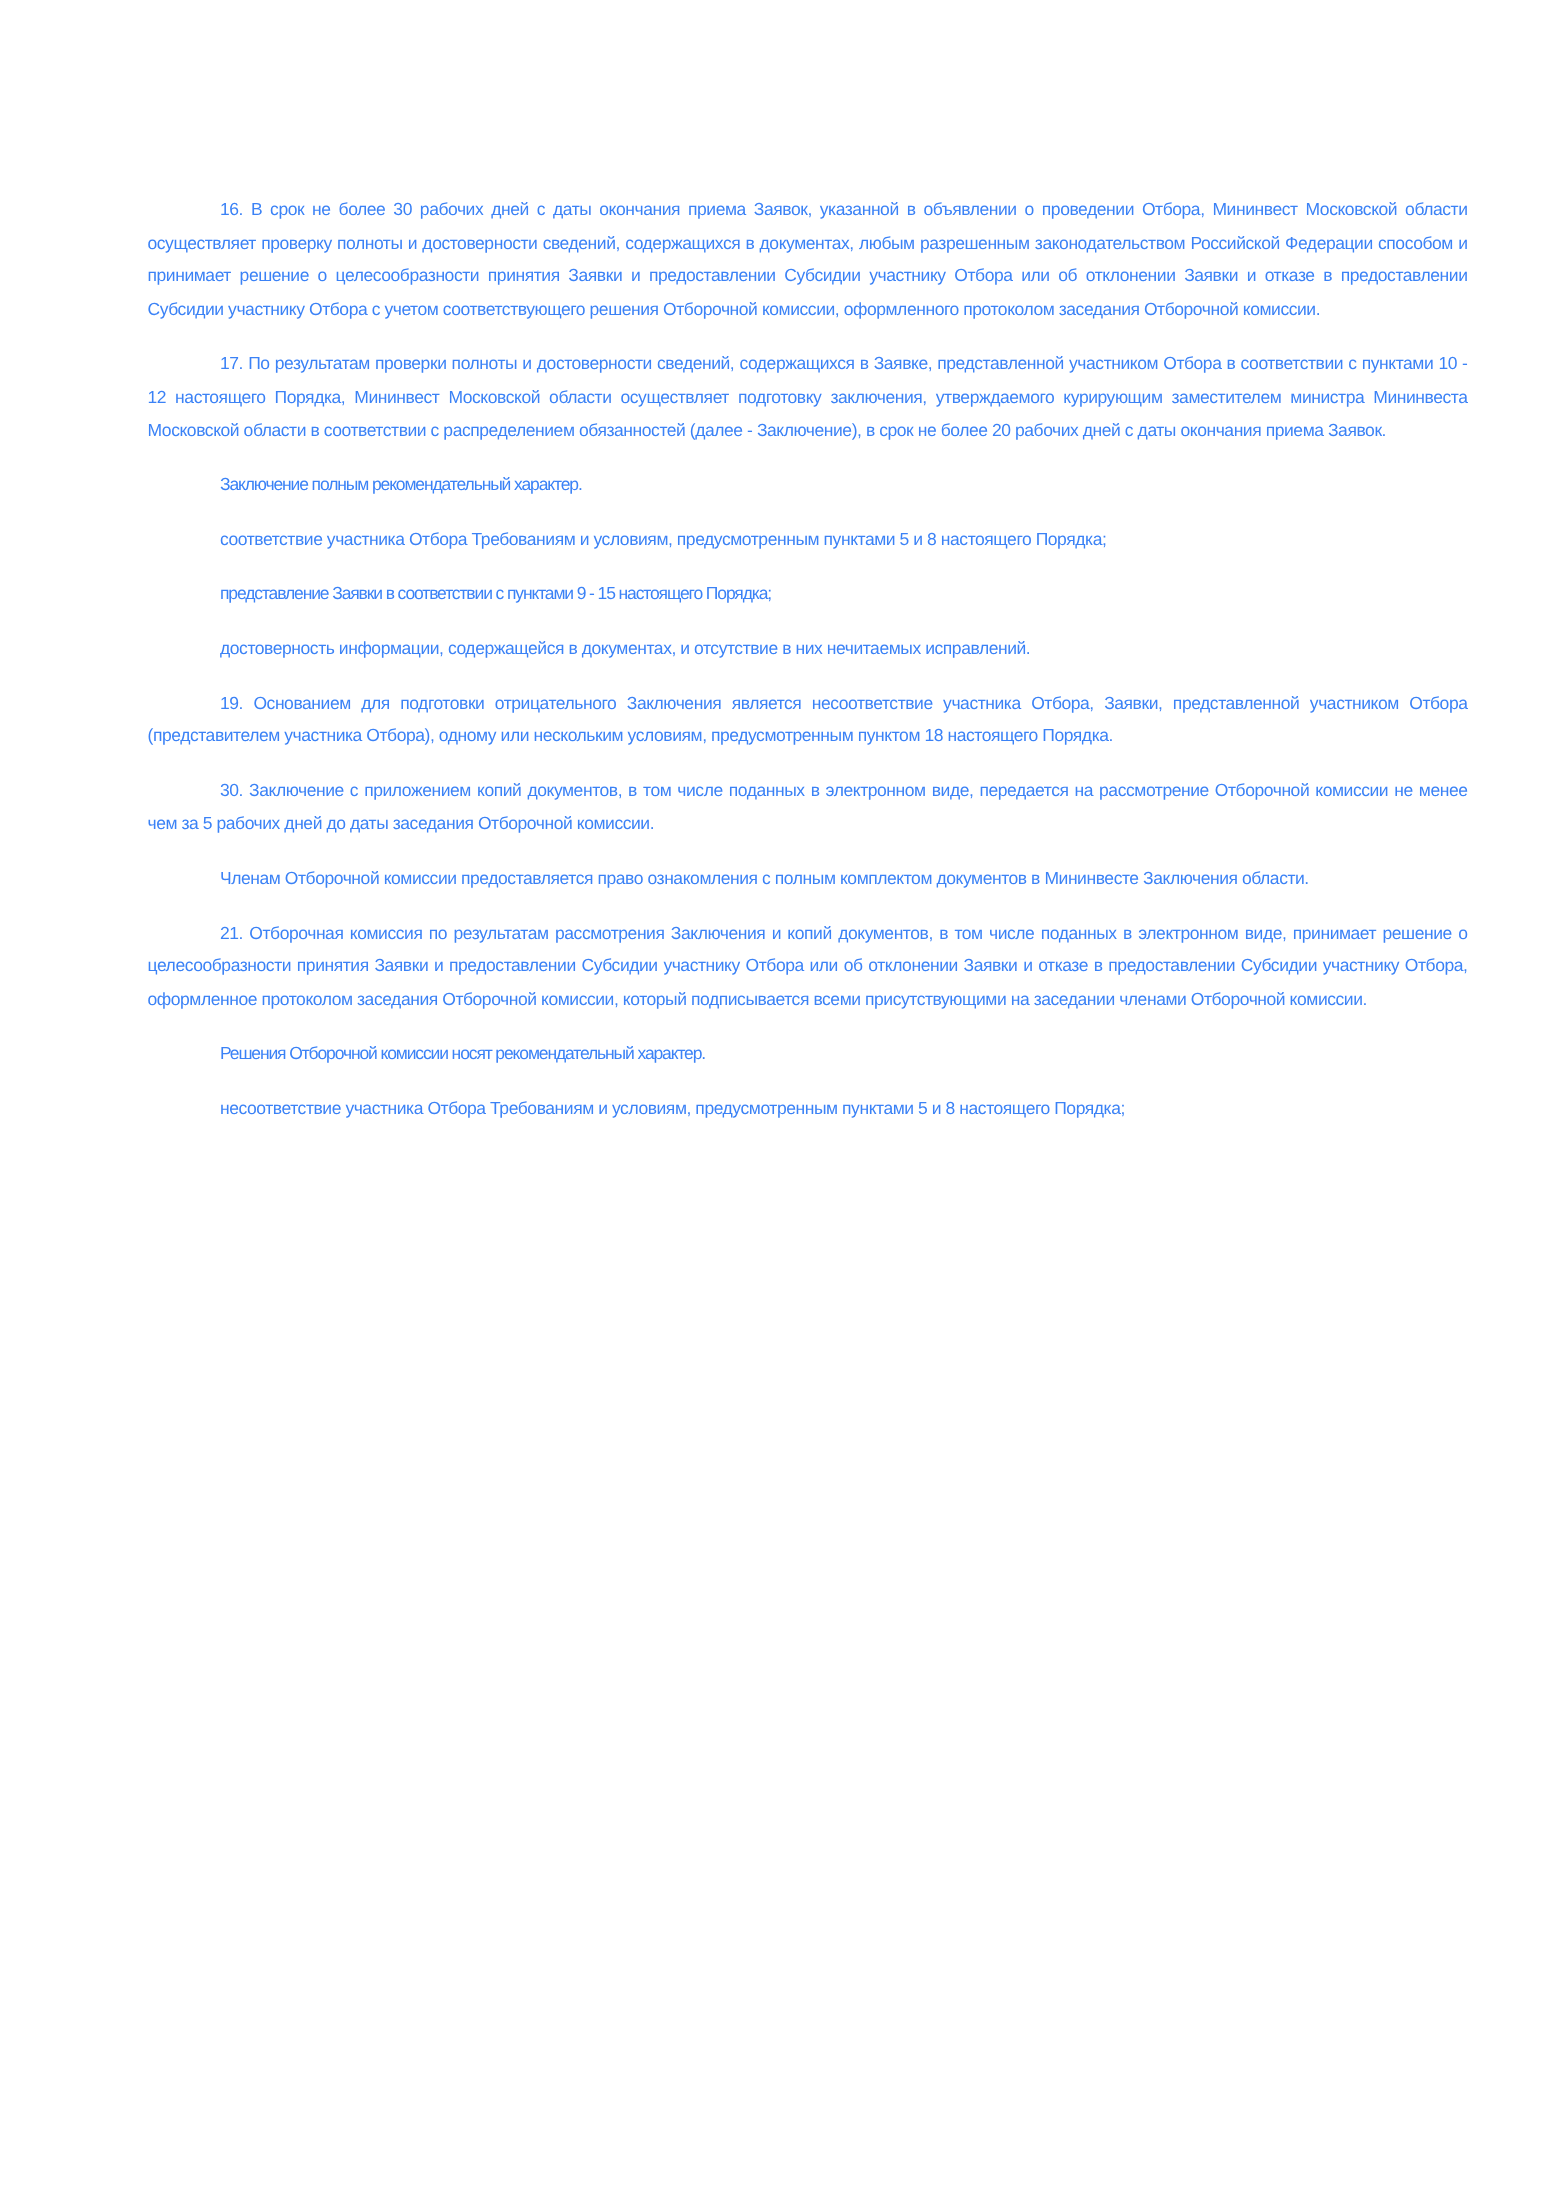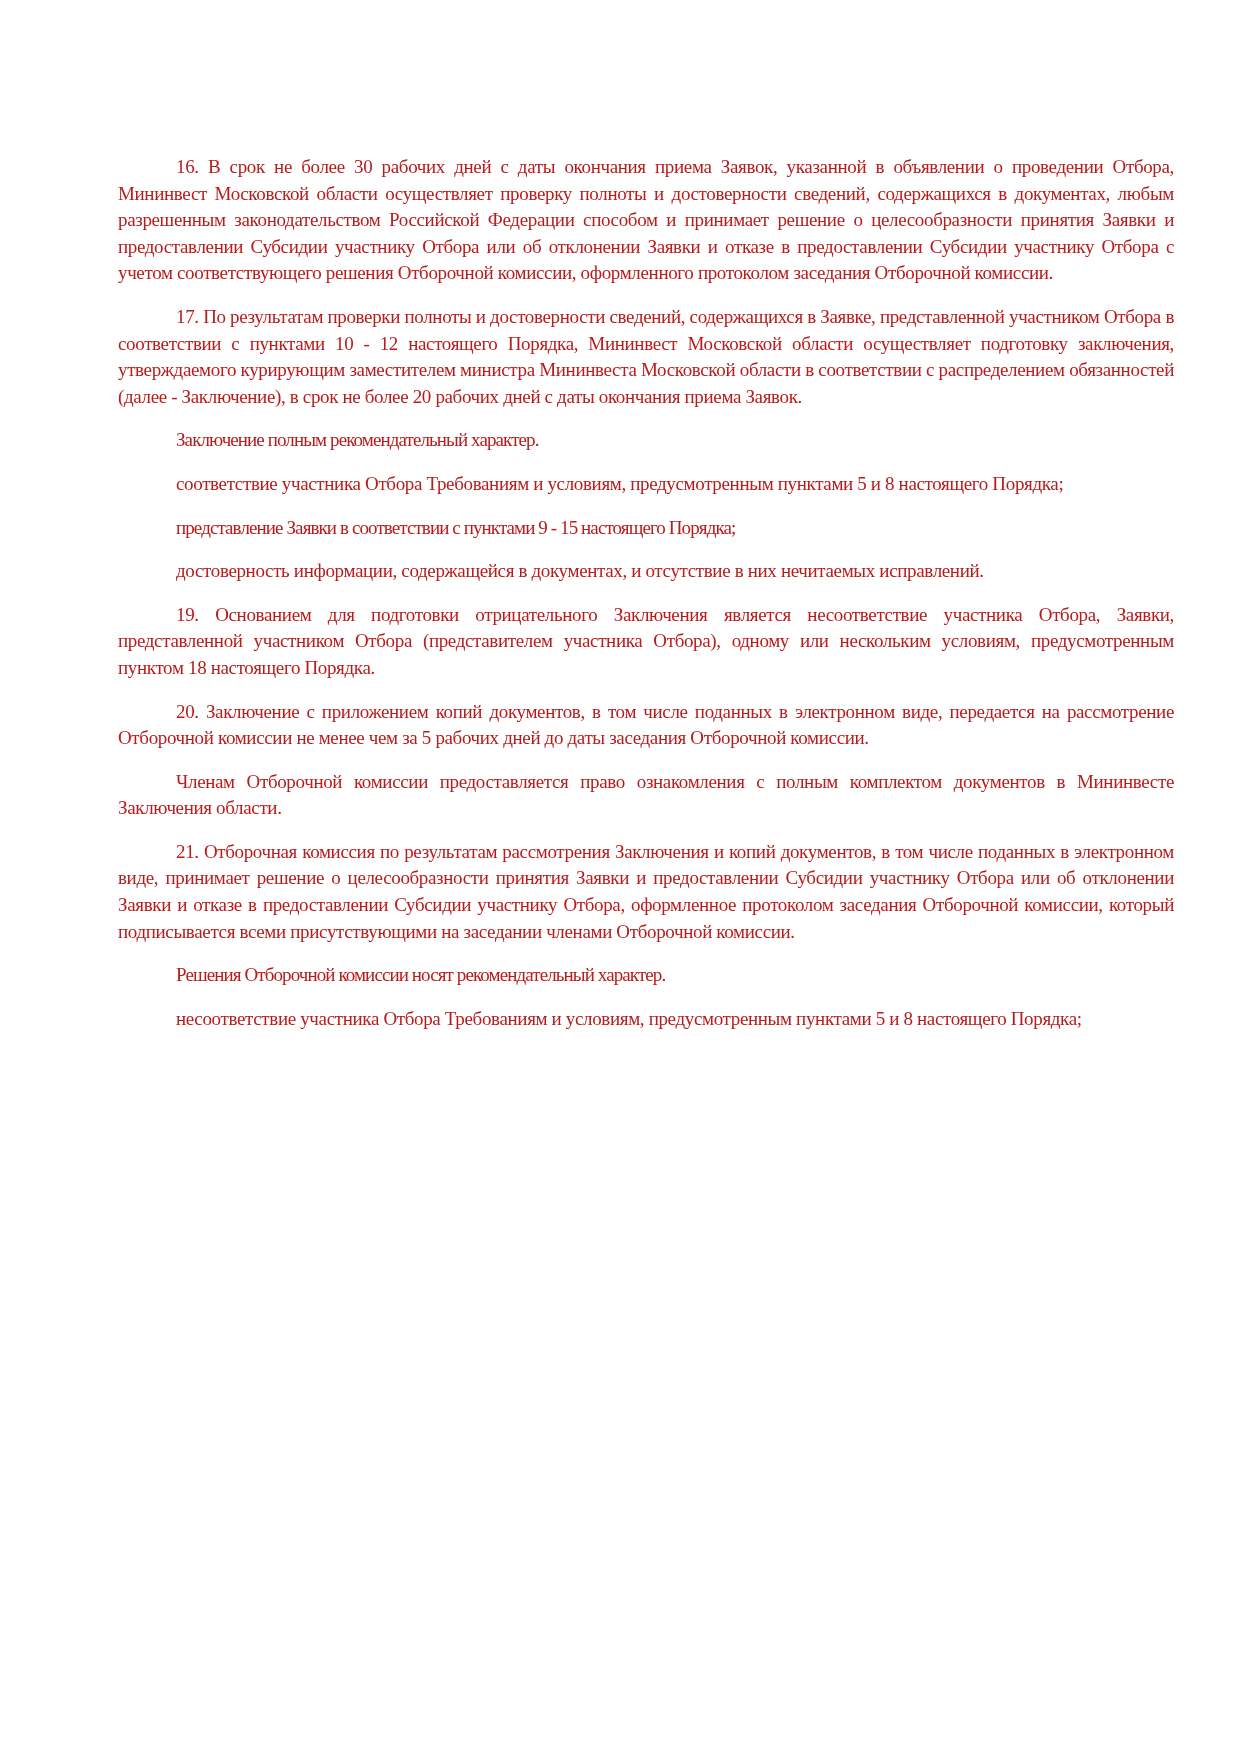--- a/index.html
+++ b/index.html
@@ -11,23 +11,23 @@
       width: 1240px;
       height: 1754px;
       position: relative;
       overflow: hidden;
     }
     .page {
       position: absolute;
       left: 118px;
       top: 154px;
       width: 1056px;
-      color: #b91c1c;
-      font-family: Liberation Serif, serif;
-      font-size: 19px;
+      color: #3b82f6;
+      font-family: Liberation Sans, sans-serif;
+      font-size: 14px;
       line-height: 26.6px;
     }
     .para {
       margin: 0 0 17px 0;
       text-indent: 58px;
       text-align: justify;
       letter-spacing: -0.35px;
       word-spacing: 0px;
     }
     .para.cond {
@@ -38,18 +38,18 @@
 <body>
 
 <div class="page">
   <p class="para">16. В срок не более 30 рабочих дней с даты окончания приема Заявок, указанной в объявлении о проведении Отбора, Мининвест Московской области осуществляет проверку полноты и достоверности сведений, содержащихся в документах, любым разрешенным законодательством Российской Федерации способом и принимает решение о целесообразности принятия Заявки и предоставлении Субсидии участнику Отбора или об отклонении Заявки и отказе в предоставлении Субсидии участнику Отбора с учетом соответствующего решения Отборочной комиссии, оформленного протоколом заседания Отборочной комиссии.</p>
   <p class="para">17. По результатам проверки полноты и достоверности сведений, содержащихся в Заявке, представленной участником Отбора в соответствии с пунктами 10 - 12 настоящего Порядка, Мининвест Московской области осуществляет подготовку заключения, утверждаемого курирующим заместителем министра Мининвеста Московской области в соответствии с распределением обязанностей (далее - Заключение), в срок не более 20 рабочих дней с даты окончания приема Заявок.</p>
   <p class="para cond">Заключение полным рекомендательный характер.</p>
   <p class="para">соответствие участника Отбора Требованиям и условиям, предусмотренным пунктами 5 и 8 настоящего Порядка;</p>
   <p class="para cond">представление Заявки в соответствии с пунктами 9 - 15 настоящего Порядка;</p>
   <p class="para">достоверность информации, содержащейся в документах, и отсутствие в них нечитаемых исправлений.</p>
   <p class="para">19. Основанием для подготовки отрицательного Заключения является несоответствие участника Отбора, Заявки, представленной участником Отбора (представителем участника Отбора), одному или нескольким условиям, предусмотренным пунктом 18 настоящего Порядка.</p>
-  <p class="para">20. Заключение с приложением копий документов, в том числе поданных в электронном виде, передается на рассмотрение Отборочной комиссии не менее чем за 5 рабочих дней до даты заседания Отборочной комиссии.</p>
+  <p class="para">30. Заключение с приложением копий документов, в том числе поданных в электронном виде, передается на рассмотрение Отборочной комиссии не менее чем за 5 рабочих дней до даты заседания Отборочной комиссии.</p>
   <p class="para">Членам Отборочной комиссии предоставляется право ознакомления с полным комплектом документов в Мининвесте Заключения области.</p>
   <p class="para">21. Отборочная комиссия по результатам рассмотрения Заключения и копий документов, в том числе поданных в электронном виде, принимает решение о целесообразности принятия Заявки и предоставлении Субсидии участнику Отбора или об отклонении Заявки и отказе в предоставлении Субсидии участнику Отбора, оформленное протоколом заседания Отборочной комиссии, который подписывается всеми присутствующими на заседании членами Отборочной комиссии.</p>
   <p class="para cond">Решения Отборочной комиссии носят рекомендательный характер.</p>
   <p class="para">несоответствие участника Отбора Требованиям и условиям, предусмотренным пунктами 5 и 8 настоящего Порядка;</p>
 </div>
 
 </body></html>

